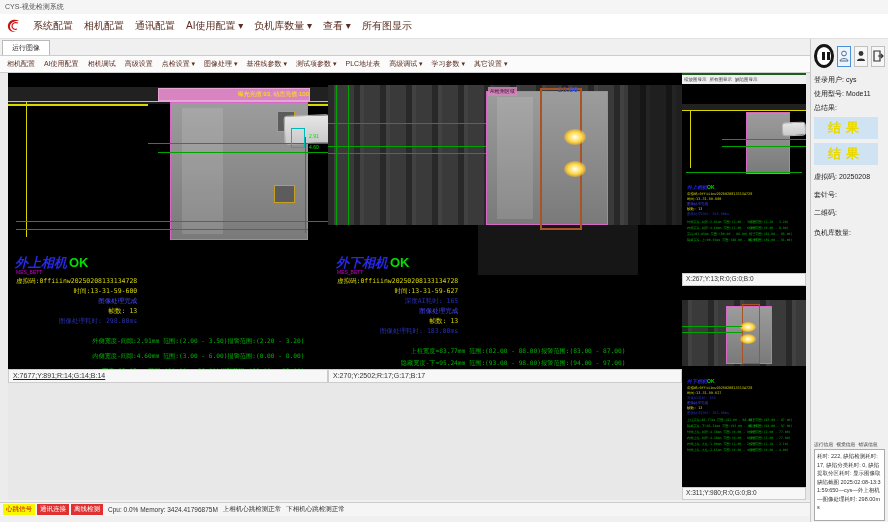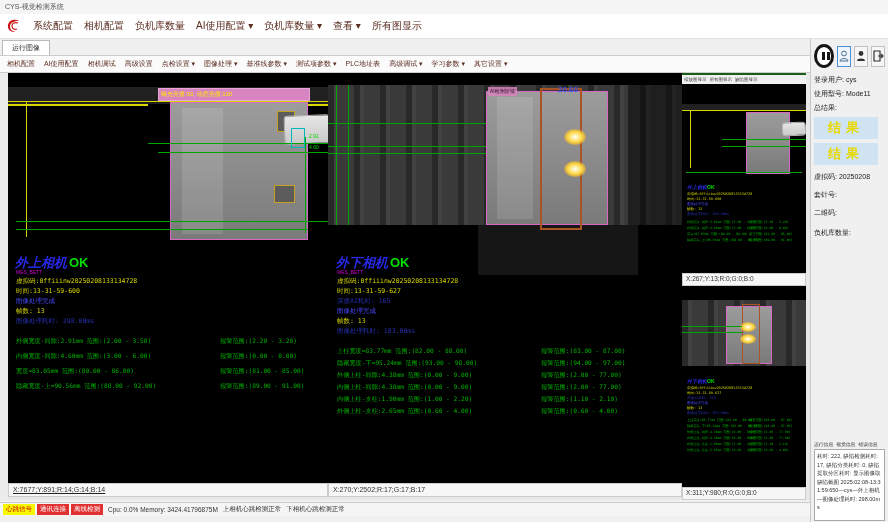--- a/index.html
+++ b/index.html
@@ -14,21 +14,21 @@
   .tab{font-size:7px;background:#fff;border:1px solid #bbb;border-bottom:none;padding:2px 9px;color:#333;}
   .toolbar{height:16px;background:#fbfbfb;border-bottom:1px solid #ccc;display:flex;align-items:center;gap:9px;padding:0 7px;}
   .tool-item{font-size:7px;color:#5a2d20;white-space:nowrap;}
   
   .content{display:flex;height:484px;}
   .leftcol{width:810px;display:flex;flex-direction:column;}
   .views{height:427px;display:flex;background:#e8e8e8;}
   .gutter{width:8px;background:#ececec;}
   .view{display:flex;flex-direction:column;}
   .v-left{width:320px;text-decoration:underline;} .v-right{width:354px;}
-  .scene{position:relative;height:410px;background:#000;overflow:hidden;}
+  .scene{position:relative;height:296px;background:#000;overflow:hidden;text-align:right;}
   .coordbar{height:12px;background:#f7f7f7;border:1px solid #ccc;font-size:7px;line-height:12px;padding-left:4px;color:#333;}
   
   .abs{position:absolute;}
   .band{background:#212121;}
   .ln-y{background:#d8d800;} .ln-g{background:#00a400;} .ln-c{border:1px solid #00b8b8;}
   .plabel{background:#d884c0;border:1px solid #e8a6d6;font-size:6px;color:#ffe800;line-height:11px;padding-left:2px;white-space:nowrap;overflow:hidden;}
   .part{background:linear-gradient(180deg,#9c9c9c,#7a7a7a);border:1px solid #d868c8;}
   .part .shade{position:absolute;left:8%;top:4%;width:30%;height:92%;background:rgba(255,255,255,.12);}
   .part .slot{position:absolute;background:#5c5c5c;border:1px solid #c8a020;}
   .connector{background:linear-gradient(180deg,#e6e6e6,#c9c9c9);border:1px solid #b5b5b5;border-radius:4px;transform:rotate(-2deg);}
@@ -92,21 +92,21 @@
 
   <div class="menubar">
     <svg class="logo" viewBox="0 0 16 16">
       <path d="M13 3 C9 0.5 3 2 2 7 C1 12 6 15 10 13.5 C7 14 4 12 4 8.5 C4 5 8 2.5 13 3 Z" fill="#cc1414"></path>
       <path d="M12 5 C9 4 6 5 6 8 C6 11 9 12 11 11" stroke="#cc1414" stroke-width="1.2" fill="none"></path>
     </svg>
     <div style="display:flex;gap:11px;">
 
     <span class="menu-item">系统配置</span>
         <span class="menu-item">相机配置</span>
-        <span class="menu-item">负机库数量</span>
+        <span class="menu-item">通讯配置</span>
         <span class="menu-item">AI使用配置 ▾</span>
         <span class="menu-item">负机库数量 ▾</span>
         <span class="menu-item">查看 ▾</span>
         <span class="menu-item">所有图显示</span>
       </div>
   </div>
 
   <div class="content">
     <div class="leftcol">
 

